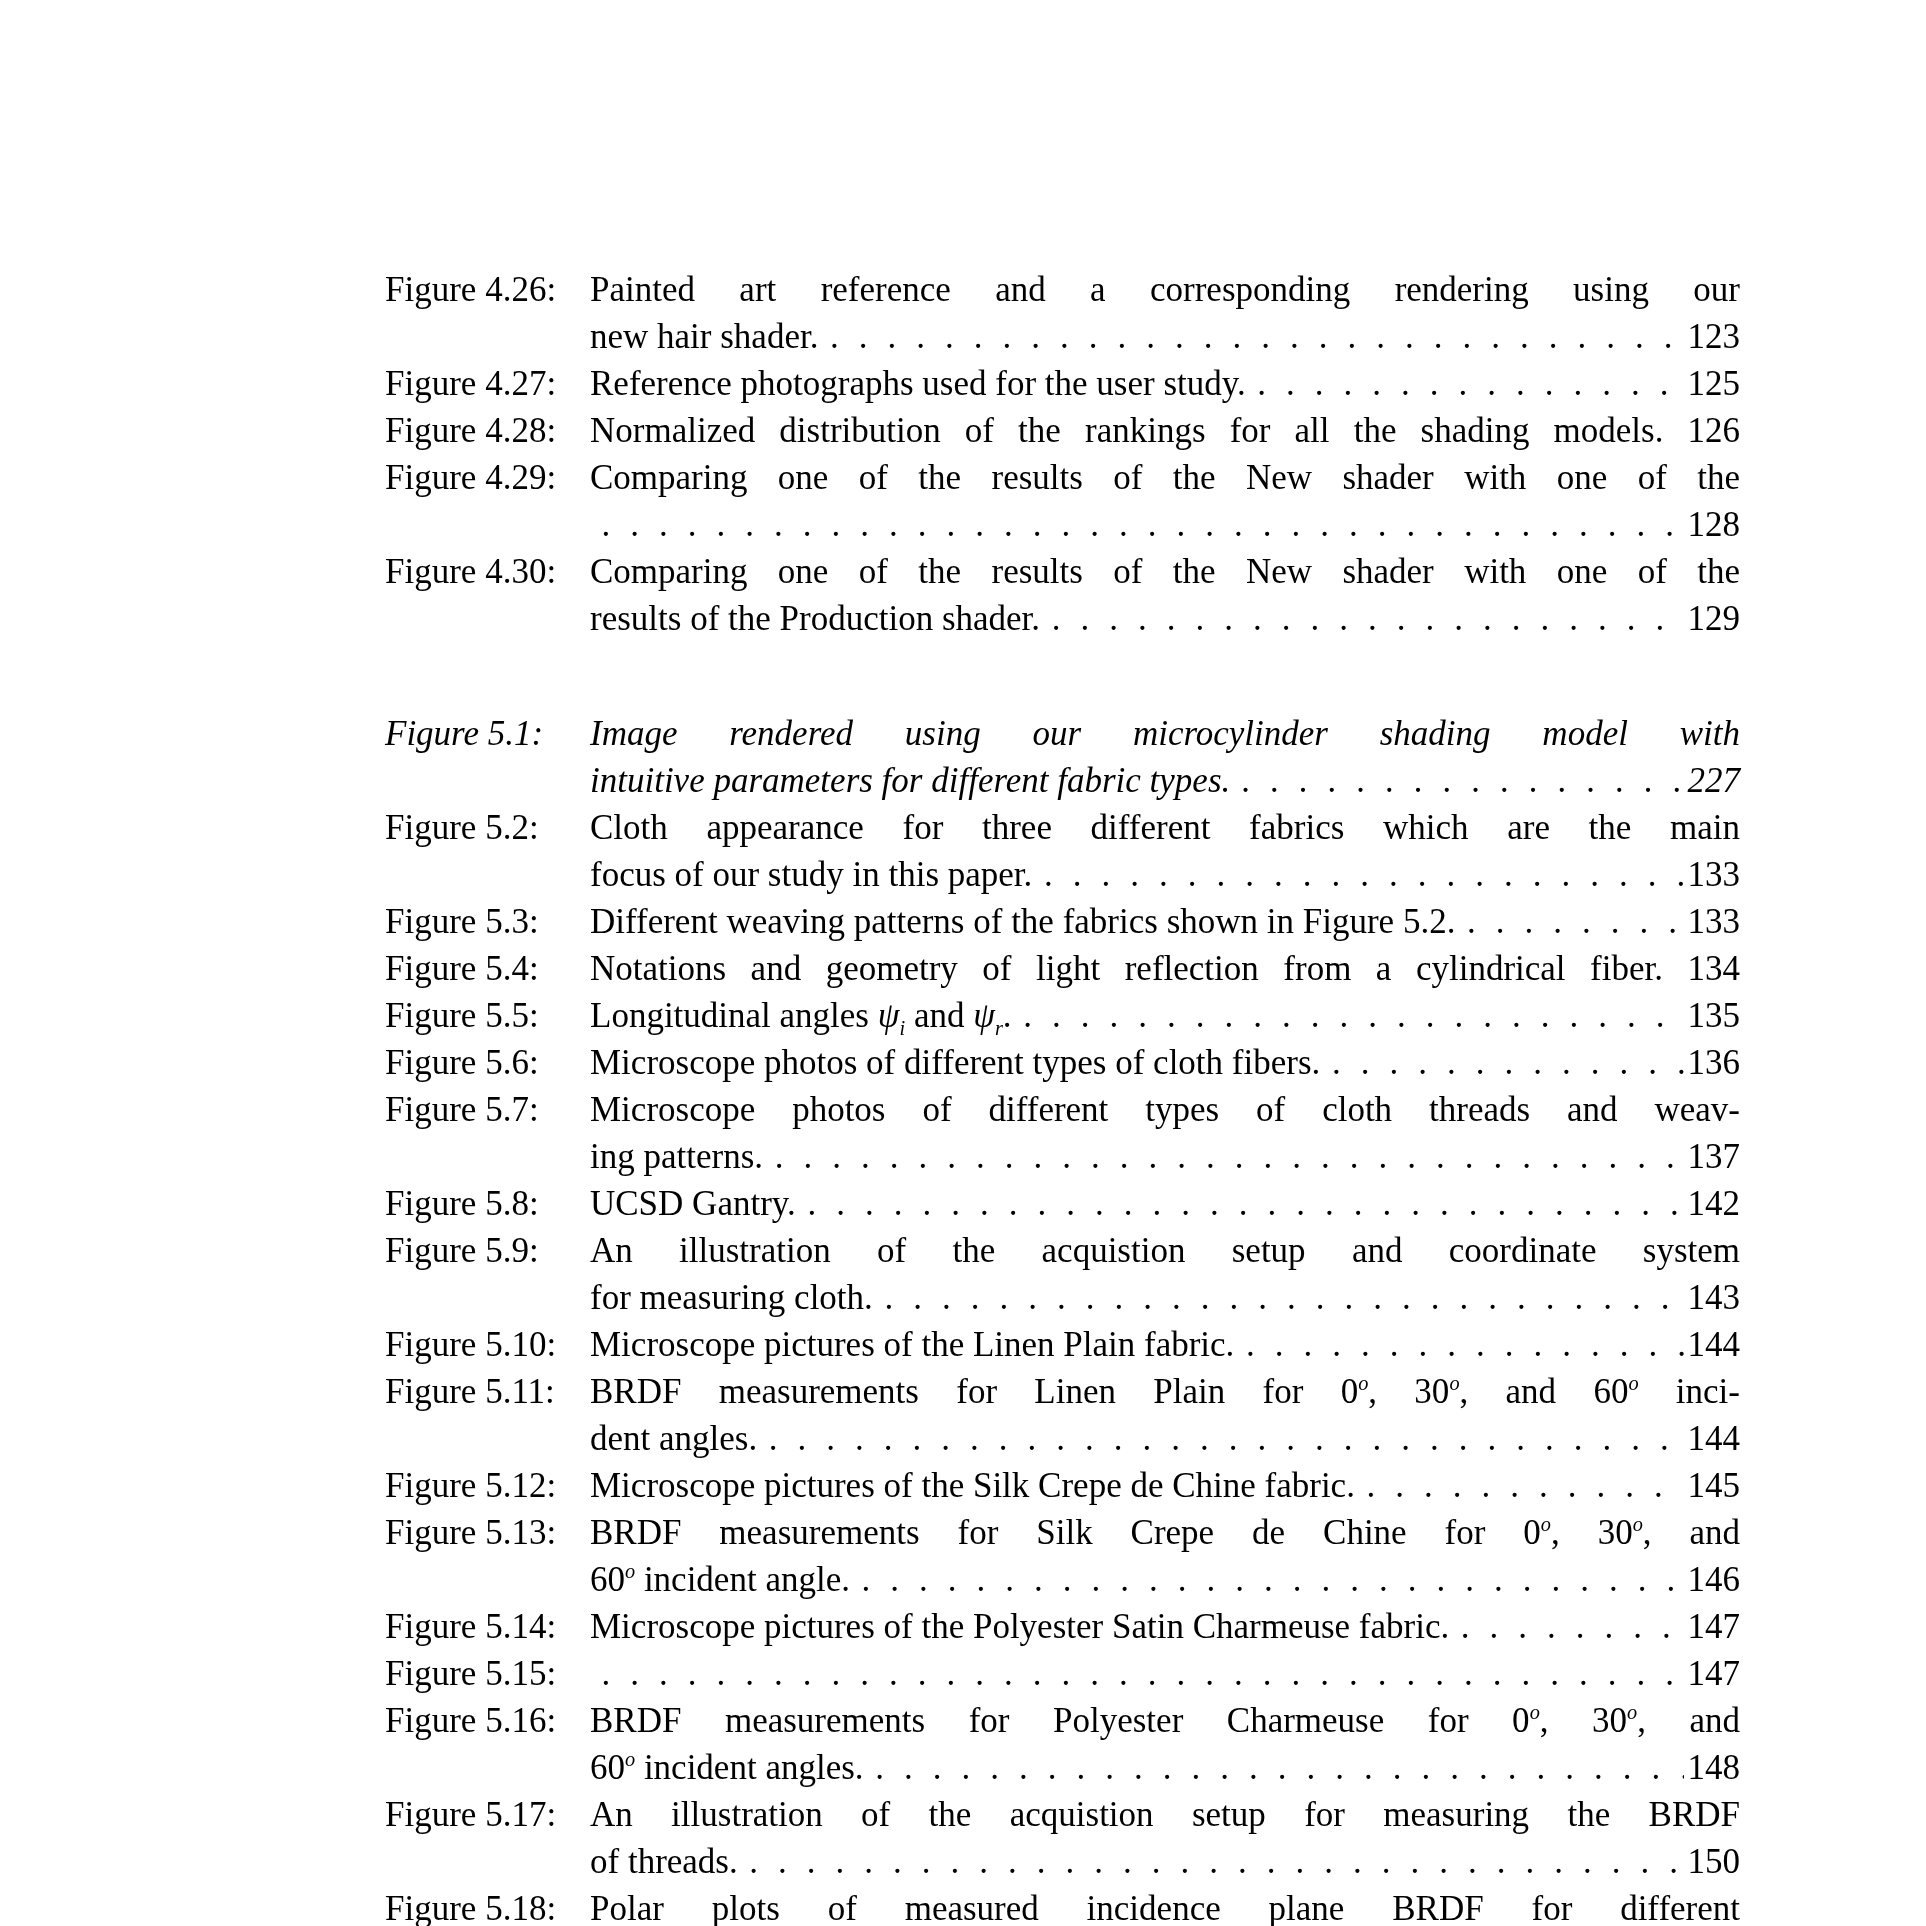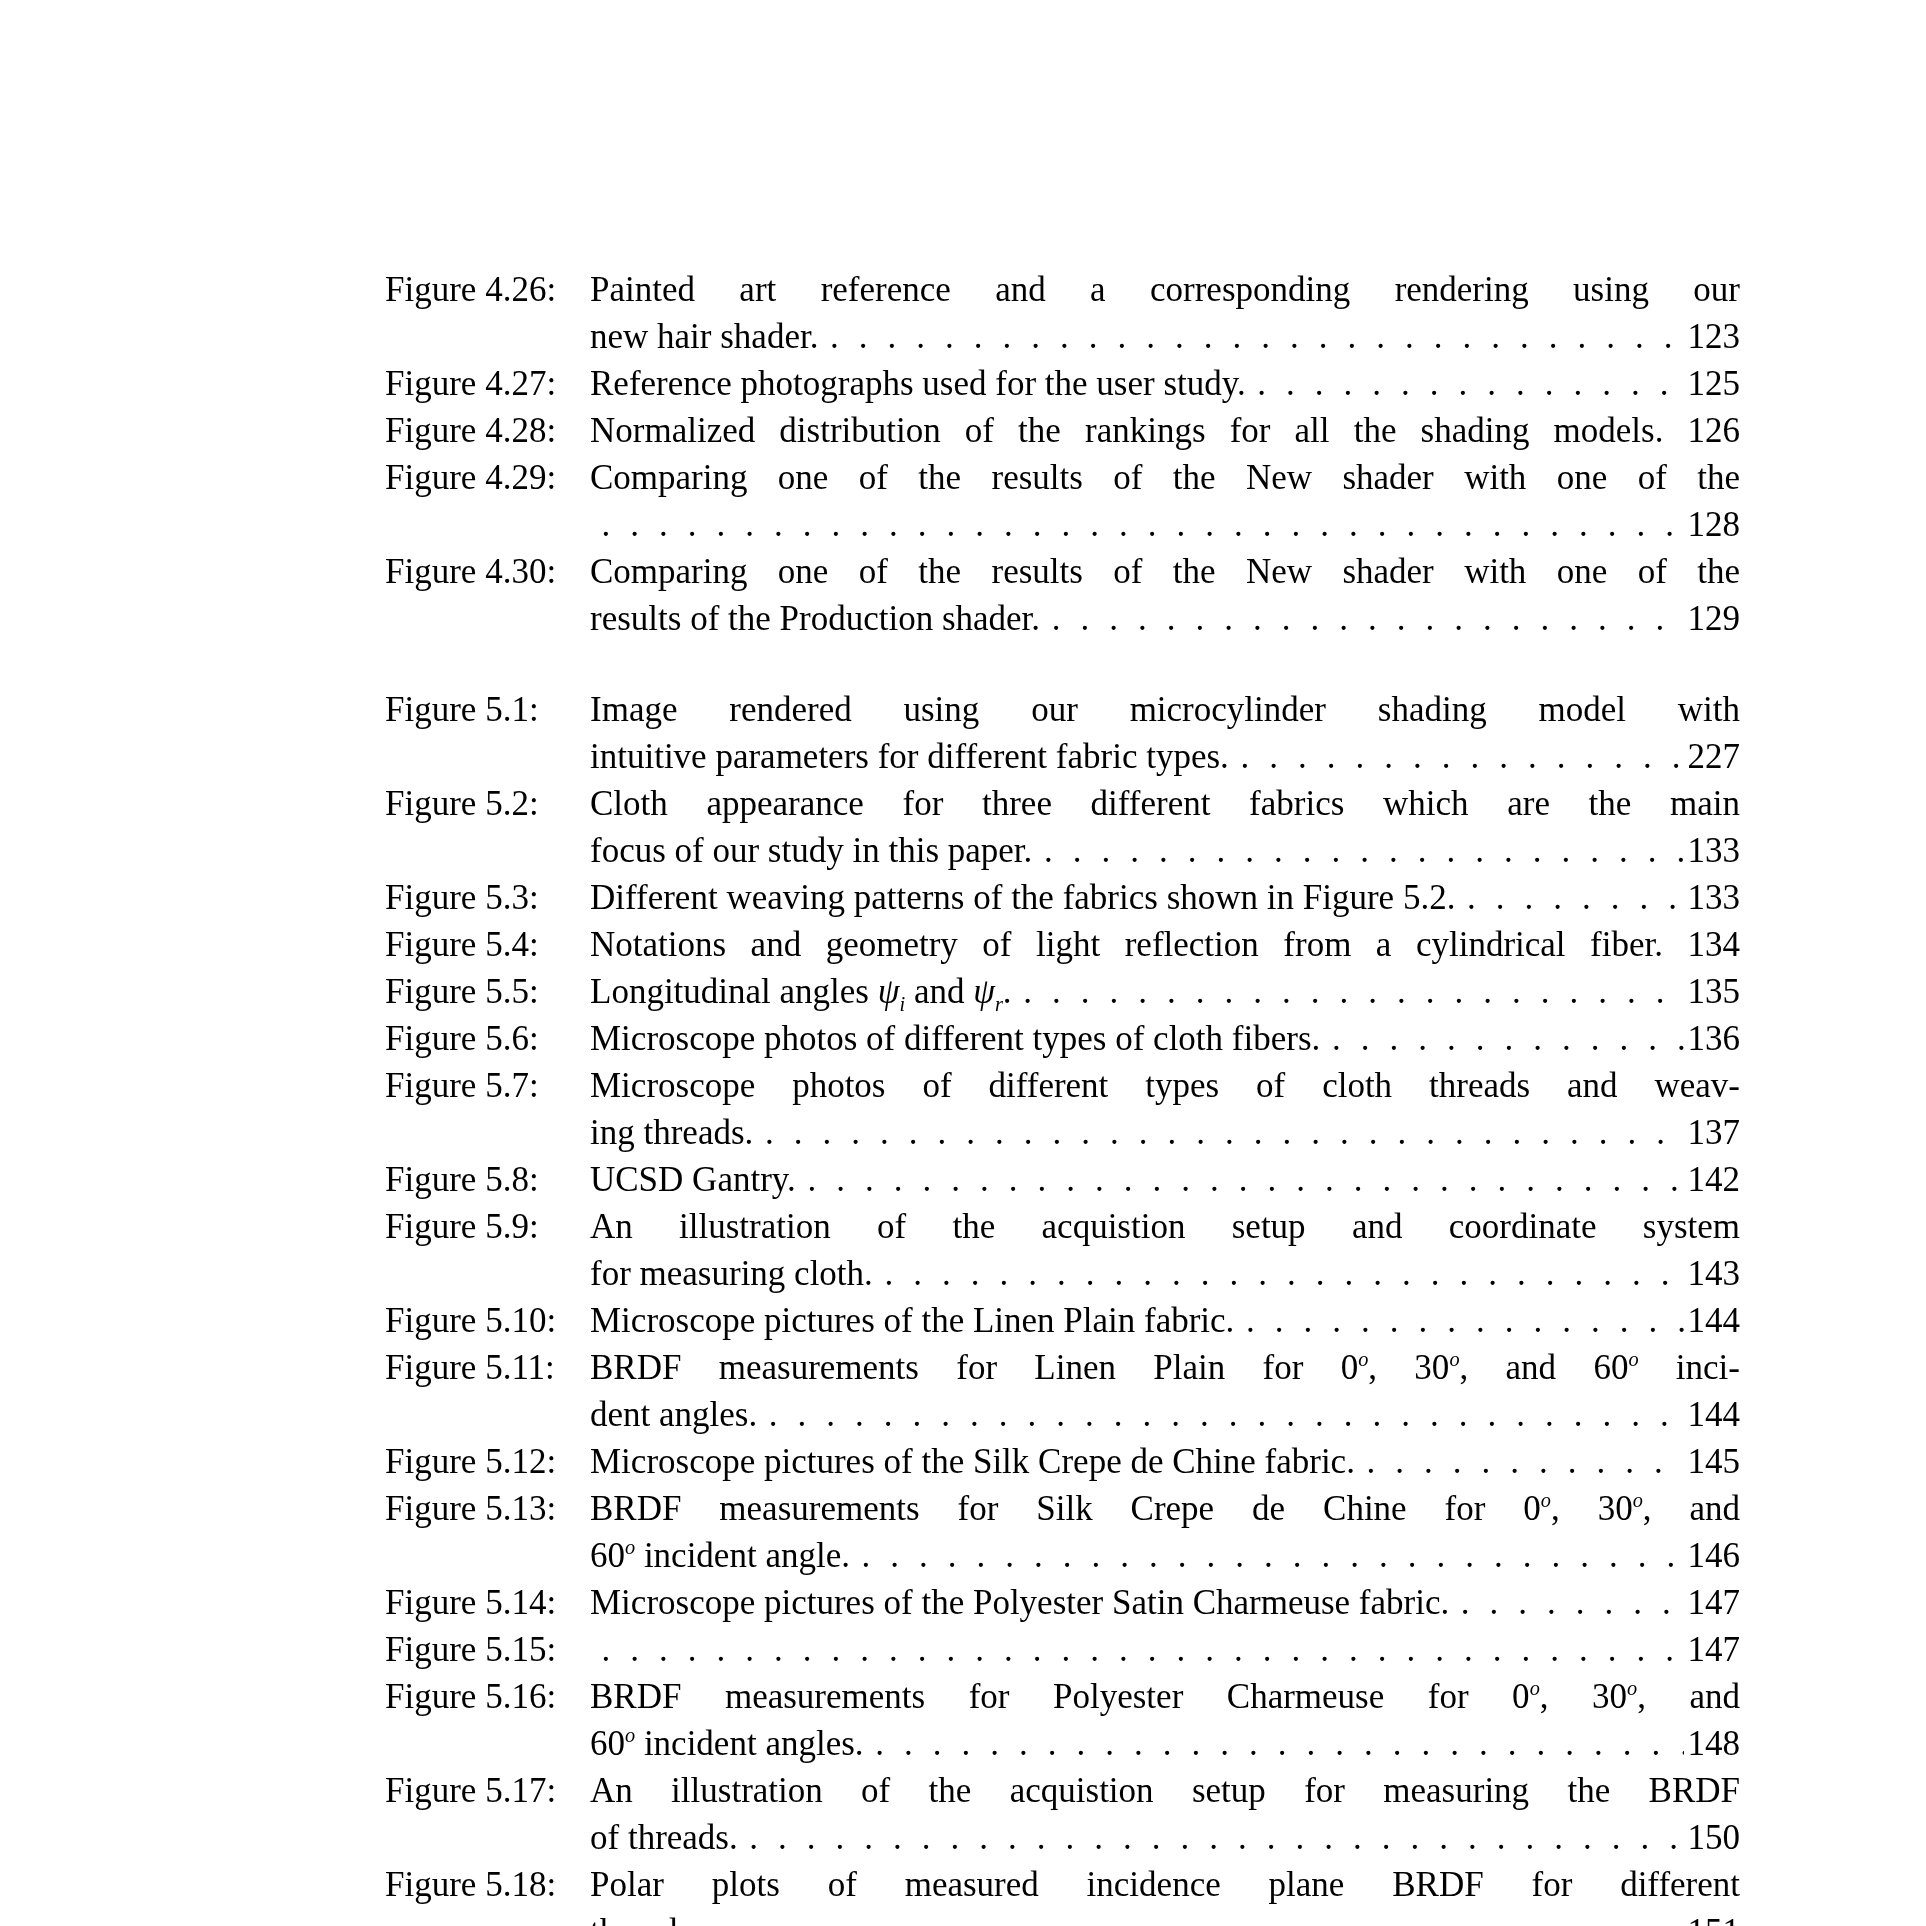--- a/index.html
+++ b/index.html
@@ -13,21 +13,21 @@
     box-sizing: border-box;
     background: #ffffff;
     color: #000000;
     font-family: "Liberation Serif", "DejaVu Serif", serif;
     font-size: 35px;
     line-height: 47px;
     padding: 266px 225px 0 377px;
   }
   .entries { width: 1363px; }
   .entry { position: relative; padding-left: 213px; }
-  .entry.chapter-start { margin-top: 44px; }
+  .entry.chapter-start { margin-top: 68px; font-style: italic; }
   .label { position: absolute; left: 8px; top: 0; line-height: 47px; white-space: nowrap; }
   .cap-line { line-height: 47px; }
   .cap-line.justify { text-align: justify; text-align-last: justify; }
   .cap-line.flexline { display: flex; align-items: center; }
   .cap-text { white-space: nowrap; flex: 0 0 auto; }
   .leader {
     flex: 1 1 auto; min-width: 0;
     overflow: hidden; white-space: nowrap;
     letter-spacing: 20px;
     margin-left: 11.6px; margin-right: 3.1px;
@@ -156,21 +156,21 @@
             <span class="pagenum">136</span>
           </div>
         </div>
   </div>
 
   <div class="entry">
     <span class="label">Figure 5.7:</span>
     <div class="caption">
           <div class="cap-line justify">Microscope photos of different types of cloth threads and weav-</div>
           <div class="cap-line flexline">
-            <span class="cap-text">ing threads.</span>
+            <span class="cap-text">ing patterns.</span>
             <span class="leader">............................................................</span>
             <span class="pagenum">137</span>
           </div>
         </div>
   </div>
 
   <div class="entry">
     <span class="label">Figure 5.8:</span>
     <div class="caption">
           <div class="cap-line flexline">

